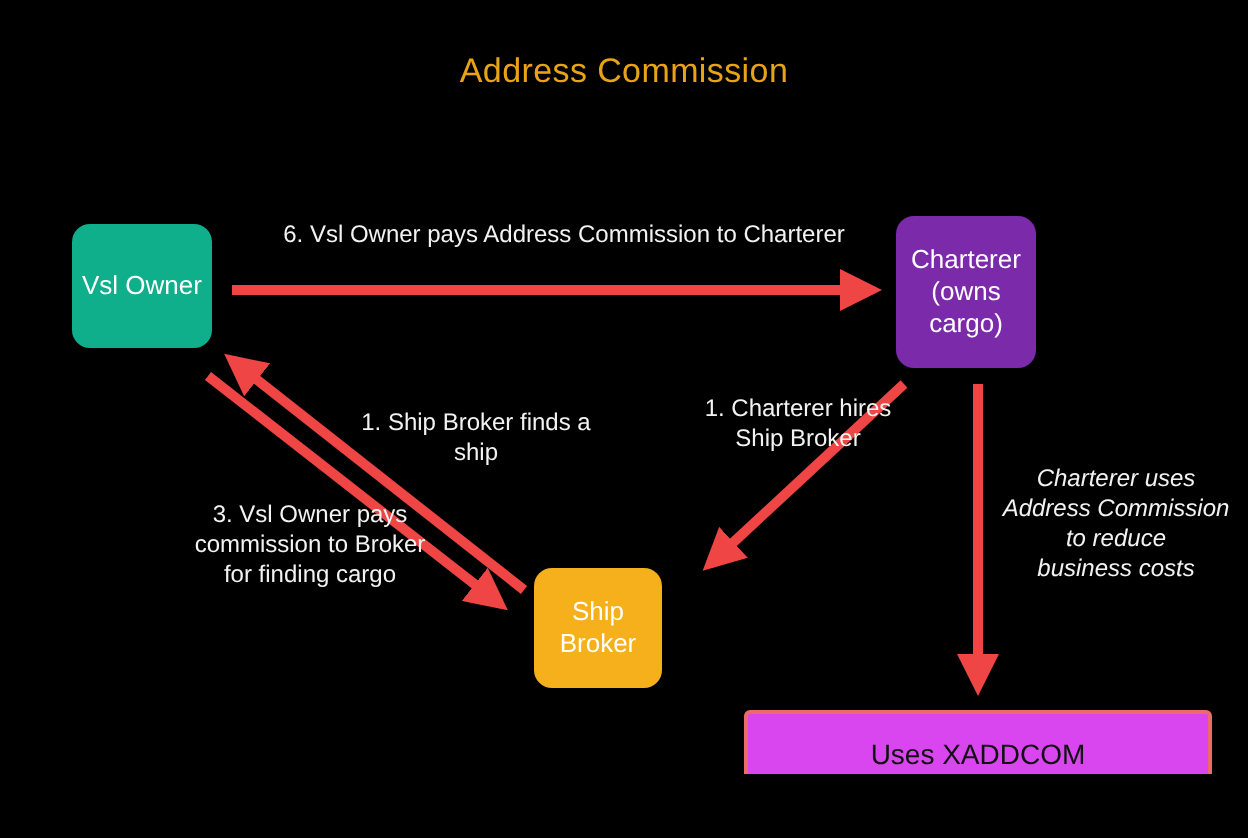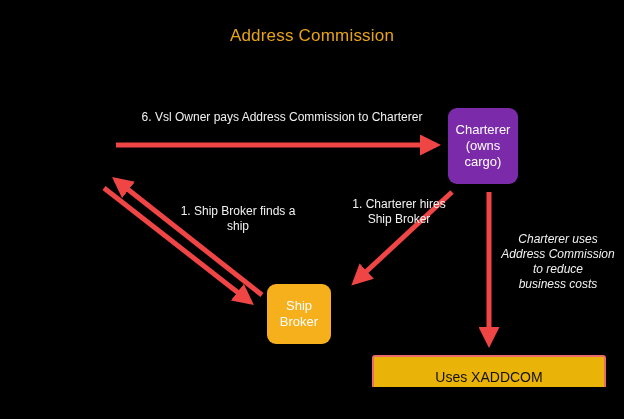--- a/index.html
+++ b/index.html
@@ -56,21 +56,21 @@
     background: #7B2BAA;
   }
   #node-ship-broker {
     left: 267px; top: 284px;
     width: 64px; height: 60px;
     background: #F5B01C;
   }
   #node-uses-xaddcom {
     left: 372px; top: 355px;
     width: 234px; height: 43px;
-    background: #eab308;
+    background: #d946ef;
     color: #111111;
     font-size: 14px;
     border: 2px solid #EB6A6A;
     border-radius: 3px;
   }
 
   
   .caption {
     position: absolute;
     color: #F2F2F2;
@@ -112,37 +112,42 @@
 
     <line x1="452" y1="192" x2="355" y2="282" stroke="#F04545" stroke-width="5" marker-end="url(#arrowhead)"></line>
 
     <line x1="262" y1="295" x2="116" y2="180" stroke="#F04545" stroke-width="5" marker-end="url(#arrowhead)"></line>
 
     <line x1="104" y1="188" x2="250" y2="302" stroke="#F04545" stroke-width="5" marker-end="url(#arrowhead)"></line>
 
     <line x1="489" y1="192" x2="489" y2="343" stroke="#F04545" stroke-width="5" marker-end="url(#arrowhead)"></line>
   </svg>
 
+  <div class="node" id="node-vsl-owner">Vsl
+Owner</div>
 
   <div class="node" id="node-charterer">Charterer
 (owns
 cargo)</div>
 
   <div class="node" id="node-ship-broker">Ship
 Broker</div>
 
   <div class="node" id="node-uses-xaddcom">Uses XADDCOM</div>
 
   <div class="caption" id="label-step4">6. Vsl Owner pays Address Commission to Charterer</div>
 
   <div class="caption" id="label-step1">1. Charterer hires
 Ship Broker</div>
 
   <div class="caption" id="label-step2">1. Ship Broker finds a
 ship</div>
 
+  <div class="caption" id="label-step3">3. Vsl Owner pays
+commission to Broker
+for finding cargo</div>
 
   <div class="caption" id="label-note-charterer">Charterer uses
 Address Commission
 to reduce
 business costs</div>
 
 </div>
 
 </body></html>

